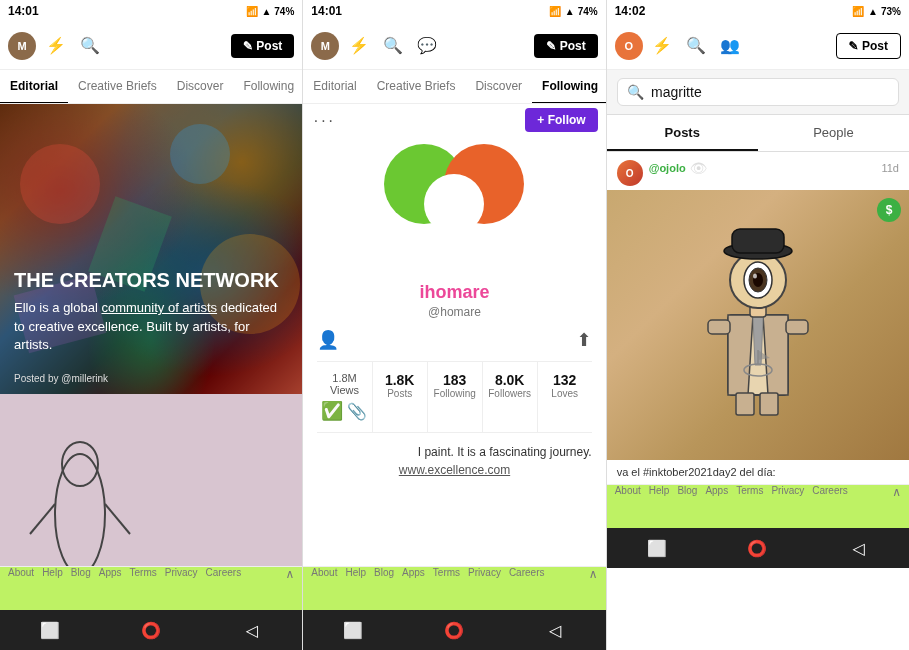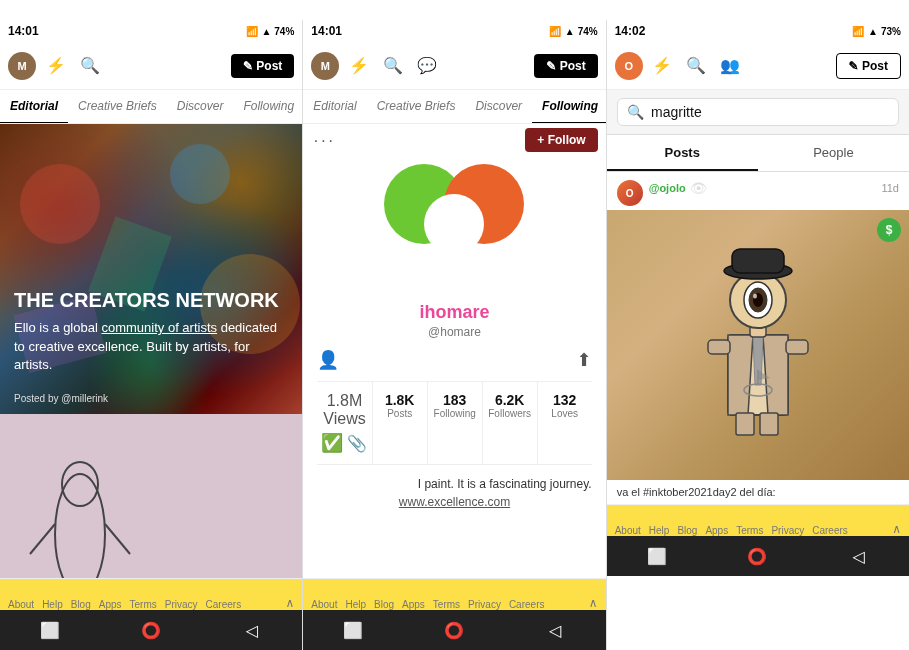--- a/index.html
+++ b/index.html
@@ -10,21 +10,20 @@
       background: #fff;
       overflow: hidden;
       display: flex;
       flex-direction: column;
     }
 
     .screens-container {
       display: flex;
       flex: 1;
       overflow: hidden;
-      margin-top: 20px;
     }
 
     .screen {
       flex: 1;
       display: flex;
       flex-direction: column;
       border-right: 1px solid #ddd;
       overflow: hidden;
       position: relative;
     }
@@ -105,21 +104,20 @@
     .tab-bar::-webkit-scrollbar { display: none; }
     .tab-item {
       padding: 0 10px;
       height: 34px;
       display: flex; align-items: center;
       font-size: 12px;
       color: #777;
       cursor: pointer;
       white-space: nowrap;
       border-bottom: 2px solid transparent;
-      font-style: italic;
     }
     .tab-item.active {
       color: #000;
       font-weight: 700;
       border-bottom: 2px solid #000;
     }
 
     
     .hero-image {
       width: 100%;
@@ -178,24 +176,24 @@
     }
     .second-card-title {
       font-size: 22px;
       font-weight: 800;
       color: #222;
       line-height: 1.2;
     }
 
     
     .footer {
-      height: 32px;
-      background: #fde047;
+      height: 44px;
+      background: #bef264;
       border-top: 1px solid #eee;
-      display: flex; align-items: flex-end;
+      display: flex; align-items: flex-start;
       padding: 0 8px;
       gap: 8px;
       font-size: 10px;
       color: #777;
     }
     .footer span { cursor: pointer; }
     .footer-chevron { margin-left: auto; font-size: 12px; }
 
     
     .bottom-nav {
@@ -219,21 +217,21 @@
     }
     .profile-dots {
       position: absolute;
       top: 8px;
       left: 10px;
       font-size: 16px;
       color: #555;
       letter-spacing: 2px;
     }
     .follow-btn {
-      background: #7f1d1d;
+      background: #6d28d9;
       color: #fff;
       border: none;
       border-radius: 4px;
       padding: 5px 12px;
       font-size: 12px;
       font-weight: 600;
       cursor: pointer;
     }
     .profile-logo-container {
       width: 140px;
@@ -535,37 +533,37 @@
         <div class="profile-handle">@homare</div>
 
         <div class="profile-user-icons">
           <div style="font-size:18px;color:#555;">👤</div>
           <div style="font-size:18px;color:#555;">⬆</div>
         </div>
 
         <div class="stats-row">
           <div class="stat-cell">
             <div class="stat-badges">
-              <span style="font-size:16px;color:#555;">1.8M Views</span>
+              <span style="font-size:11px;color:#555;">1.8M Views</span>
             </div>
             <div style="display:flex;align-items:center;gap:4px;justify-content:center;margin-top:4px;">
               <span class="badge-green" style="font-size:18px;">✅</span>
               <span class="badge-clip" style="font-size:16px;">📎</span>
             </div>
           </div>
           <div class="stat-cell">
             <div class="stat-num">1.8K</div>
             <div class="stat-label">Posts</div>
           </div>
           <div class="stat-cell">
             <div class="stat-num">183</div>
             <div class="stat-label">Following</div>
           </div>
           <div class="stat-cell">
-            <div class="stat-num">6.2K</div>
+            <div class="stat-num">8.0K</div>
             <div class="stat-label">Followers</div>
           </div>
           <div class="stat-cell">
             <div class="stat-num">132</div>
             <div class="stat-label">Loves</div>
           </div>
         </div>
 
         <div class="profile-bio">I paint. It is a fascinating journey.</div>
         <a class="profile-link" href="#">www.excellence.com</a>

